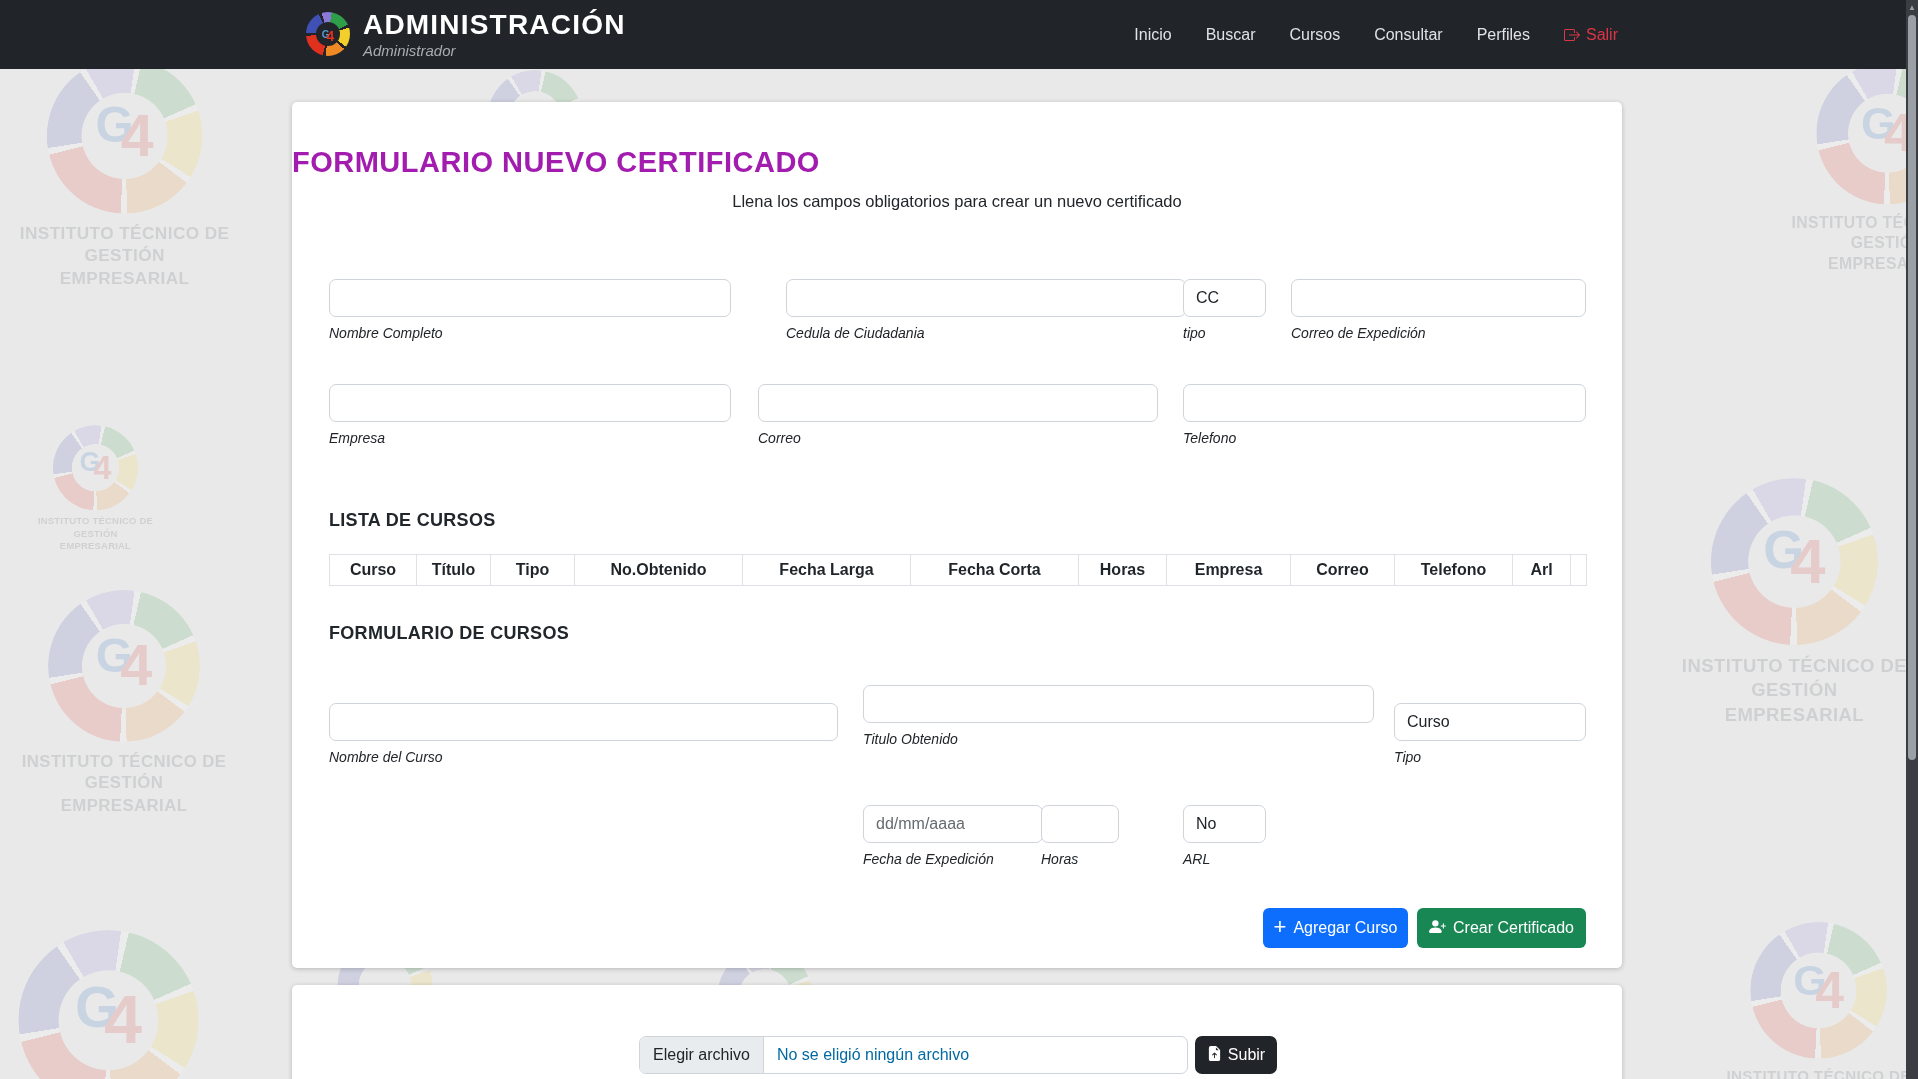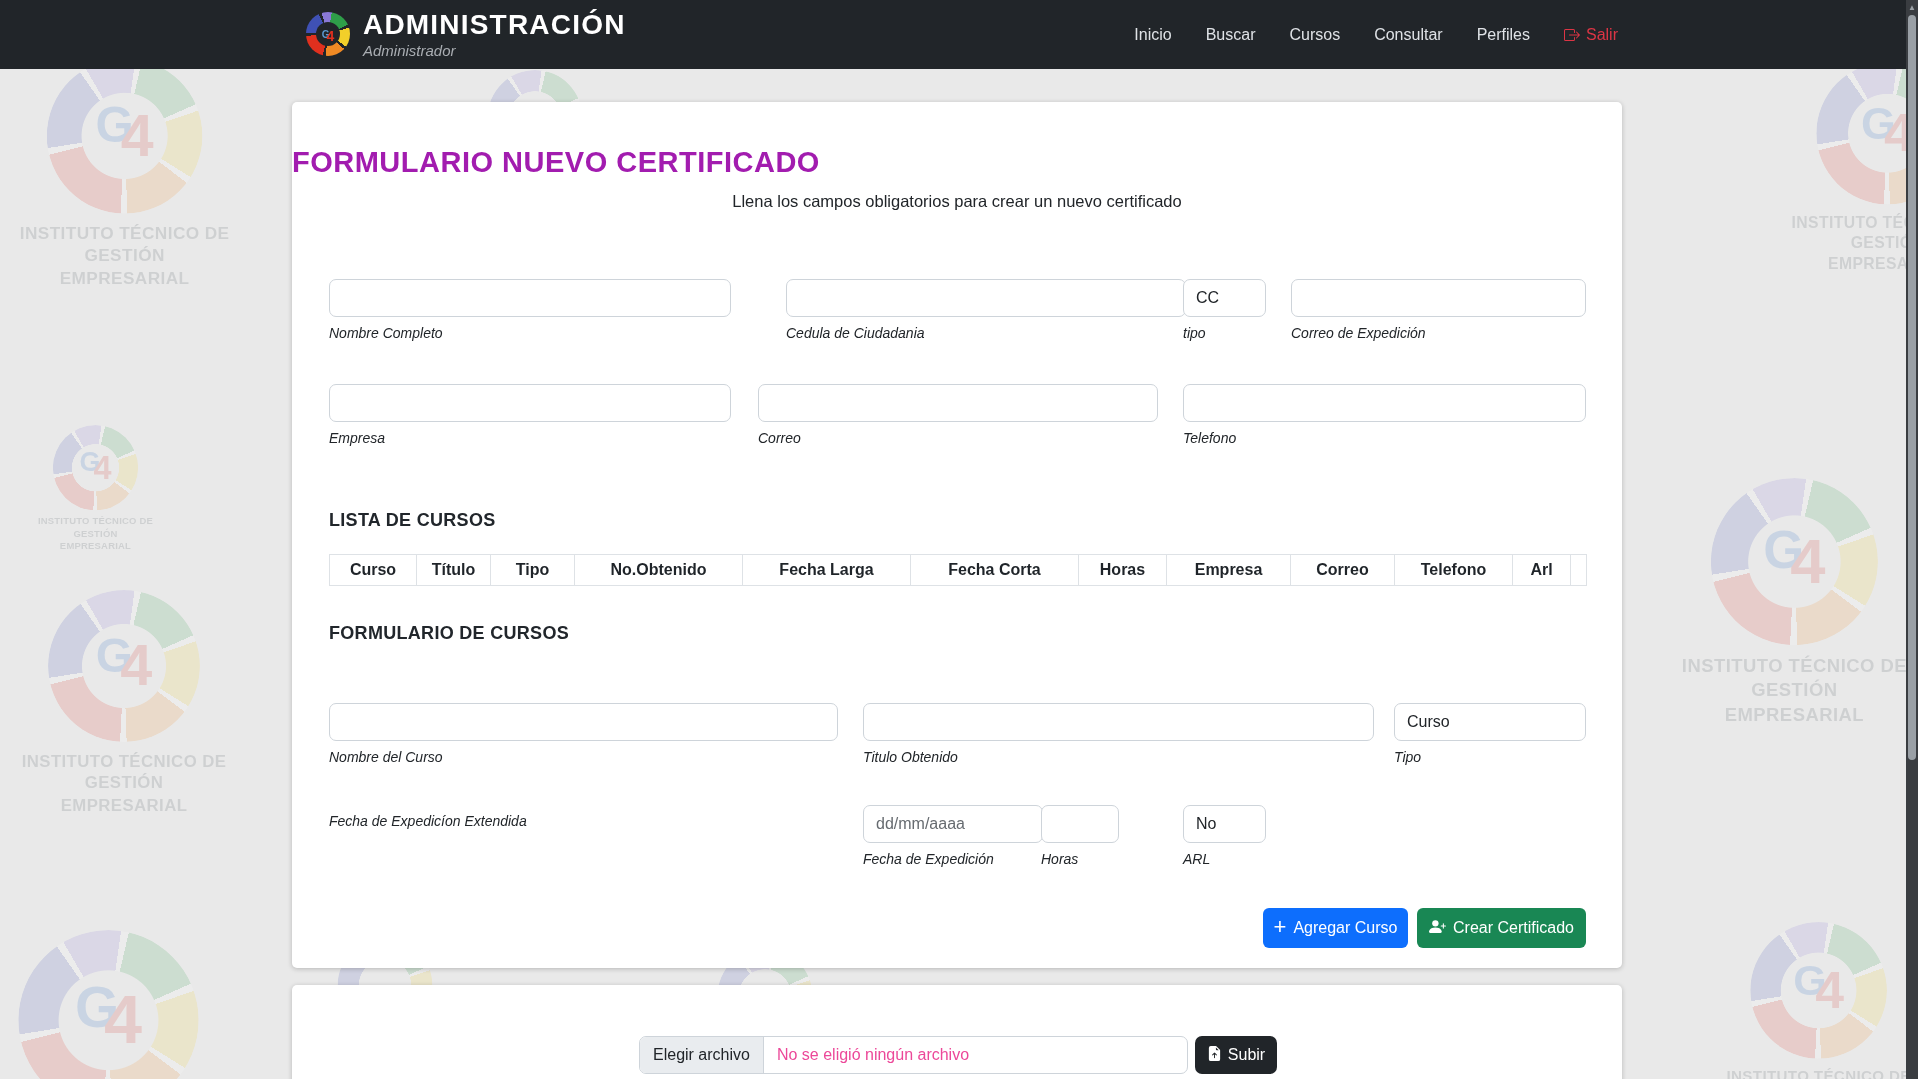--- a/index.html
+++ b/index.html
@@ -82,21 +82,21 @@
   .btn { position:absolute; top:806px; height:40px; border:none; border-radius:6px; color:#fff; font-size:16px; font-weight:500;
          display:flex; align-items:center; justify-content:center; gap:7px; cursor:pointer; font-family:inherit; }
   .btn-agregar { left:971px; width:145px; background:#0d6efd; }
   .btn-crear   { left:1125px; width:169px; background:#198754; }
   .btn .plus { font-size:22px; font-weight:400; line-height:1; margin-top:-2px; }
 
   
   .file-row { position:absolute; top:51px; left:347px; display:flex; align-items:stretch; }
   .file-ctl { display:flex; width:549px; height:38px; border:1px solid #ced4da; border-radius:7px; background:#fff; overflow:hidden; cursor:pointer; }
   .file-btn { background:#e9ecef; color:#212529; font-size:16px; padding:0 13px; display:flex; align-items:center; border-right:1px solid #ced4da; white-space:nowrap; }
-  .file-name { display:flex; align-items:center; padding:0 13px; font-size:16px; color:#ec4899; white-space:nowrap; }
+  .file-name { display:flex; align-items:center; padding:0 13px; font-size:16px; color:#0369a1; white-space:nowrap; }
   .btn-subir { position:relative; margin-left:7px; width:82px; height:38px; background:#212529; color:#fff; border:none; border-radius:7px;
                font-size:16px; display:flex; align-items:center; justify-content:center; gap:6px; cursor:pointer; font-family:inherit; }
 
   
   .sb { position:absolute; right:0; top:0; width:12px; height:1079px; background:#3a3d41; z-index:40; }
   .sb .arrow { position:absolute; top:2px; left:0; width:12px; text-align:center; color:#9aa0a6; font-size:8px; line-height:12px; }
   .sb .thumb { position:absolute; top:15px; left:2px; width:8px; height:745px; background:#9aa0a6; border-radius:5px; cursor:pointer; }
 </style>
 </head>
 <body>
@@ -275,31 +275,30 @@
       </tr>
     </tbody>
       </table>
 
     <div class="sec-h" style="top:521px;">FORMULARIO DE CURSOS</div>
 
     <div class="f" style="left:37px; top:601px; width:509px;">
       <input class="ctl" type="text" style="">
       <div class="lab">Nombre del Curso</div>
     </div>
-    <div class="f" style="left:571px; top:601px; width:511px;">
+    <div class="f" style="left:571px; top:583px; width:511px;">
       <input class="ctl" type="text" style="">
       <div class="lab">Titulo Obtenido</div>
     </div>
     <div class="f" style="left:1102px; top:601px; width:192px;">
       <div class="select">Curso</div>
       <div class="lab">Tipo</div>
     </div>
 
     <div class="f" style="left:37px; top:703px; width:509px;">
-      <div class="lab">Fecha de Expedicíon Extendida</div>
     </div>
     <div class="f" style="left:571px; top:703px; width:180px;">
       <input class="ctl" type="text" placeholder="dd/mm/aaaa" style="">
       <div class="lab">Fecha de Expedición</div>
     </div>
     <div class="f" style="left:749px; top:703px; width:78px;">
       <input class="ctl" type="text" style="">
       <div class="lab">Horas</div>
     </div>
     <div class="f" style="left:891px; top:703px; width:83px;">

